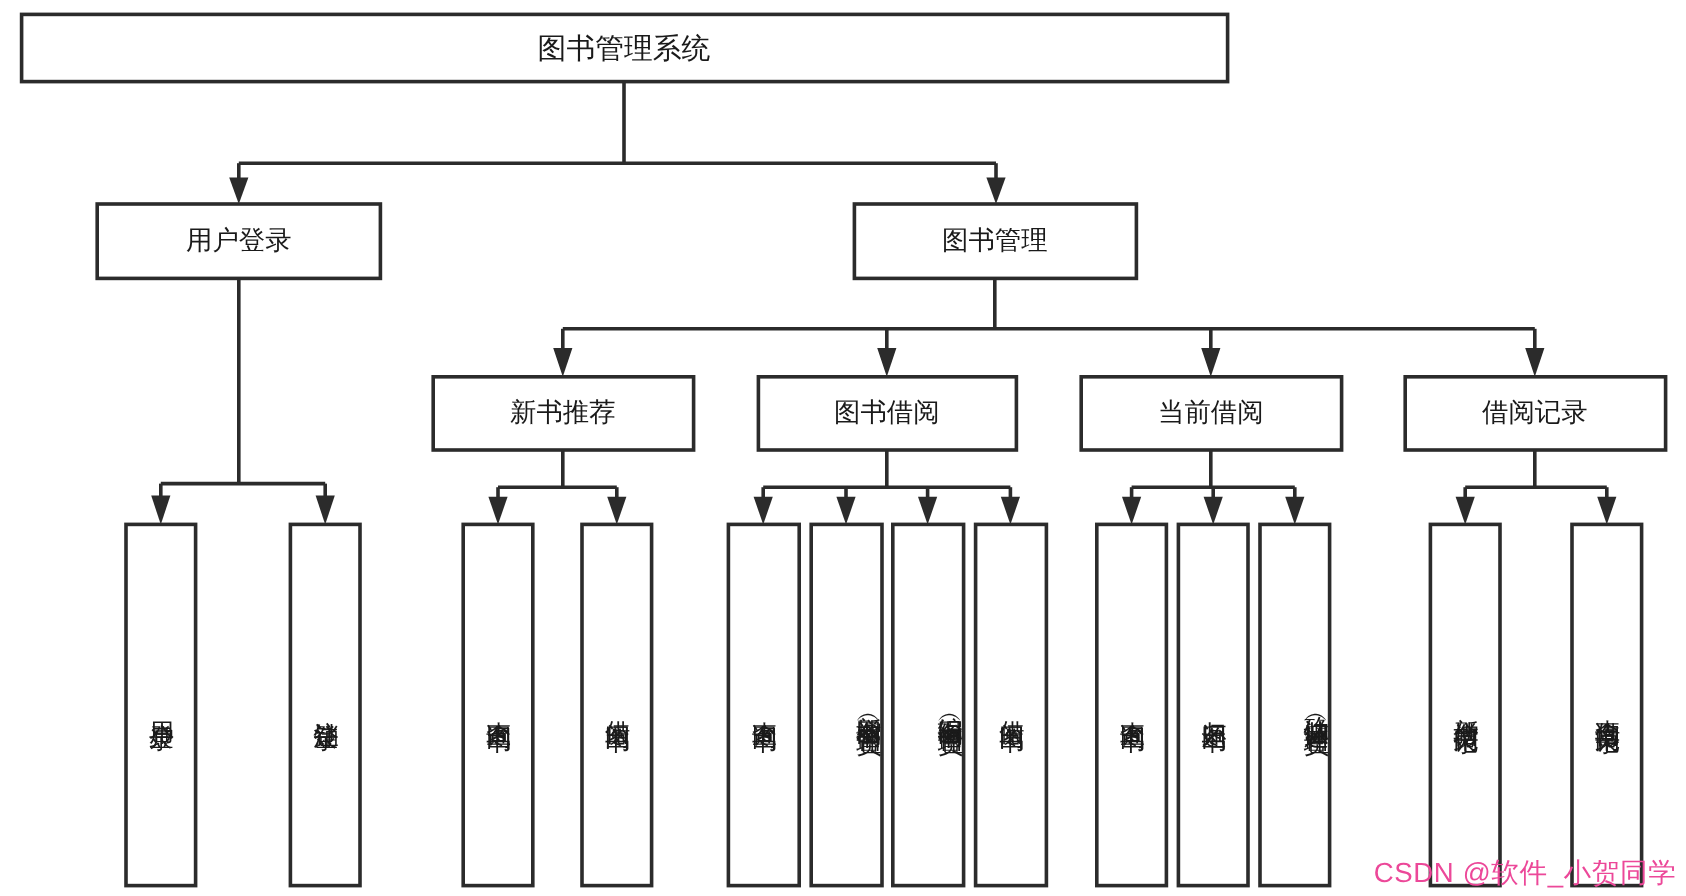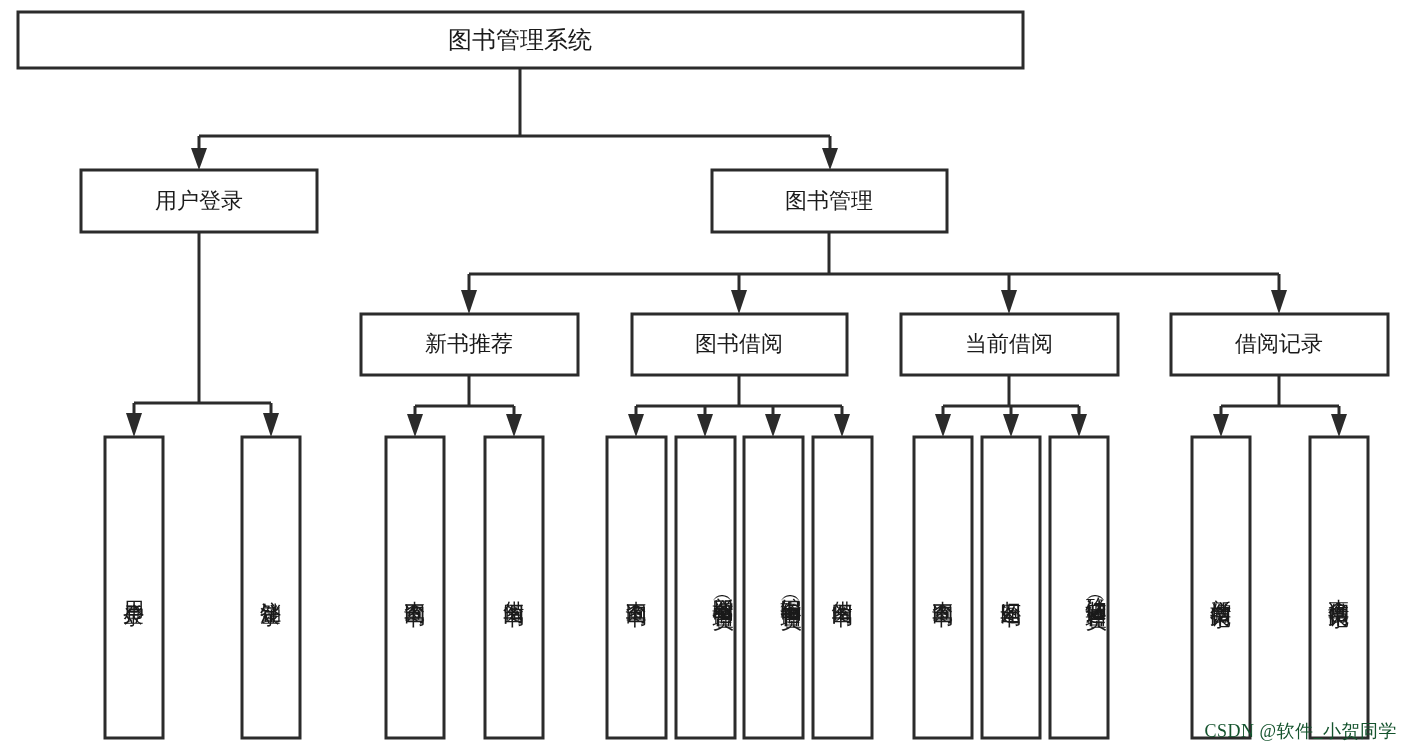--- a/index.html
+++ b/index.html
@@ -64,23 +64,23 @@
     align-items: center;
     justify-content: center;
     text-align: center;
     white-space: nowrap;
     pointer-events: none;
   }
   .watermark {
     position: absolute;
     right: 8px;
     bottom: 4px;
-    font-family: Liberation Serif, serif;
-    font-size: 18px;
-    color: #14532d;
+    font-family: Liberation Sans, sans-serif;
+    font-size: 23px;
+    color: #ec4899;
     white-space: nowrap;
     letter-spacing: 0.5px;
   }
 </style>
 </head>
 <body>
 
 <div id="diagram-root">
 
   <svg id="flow" viewBox="0 0 1405 747">

